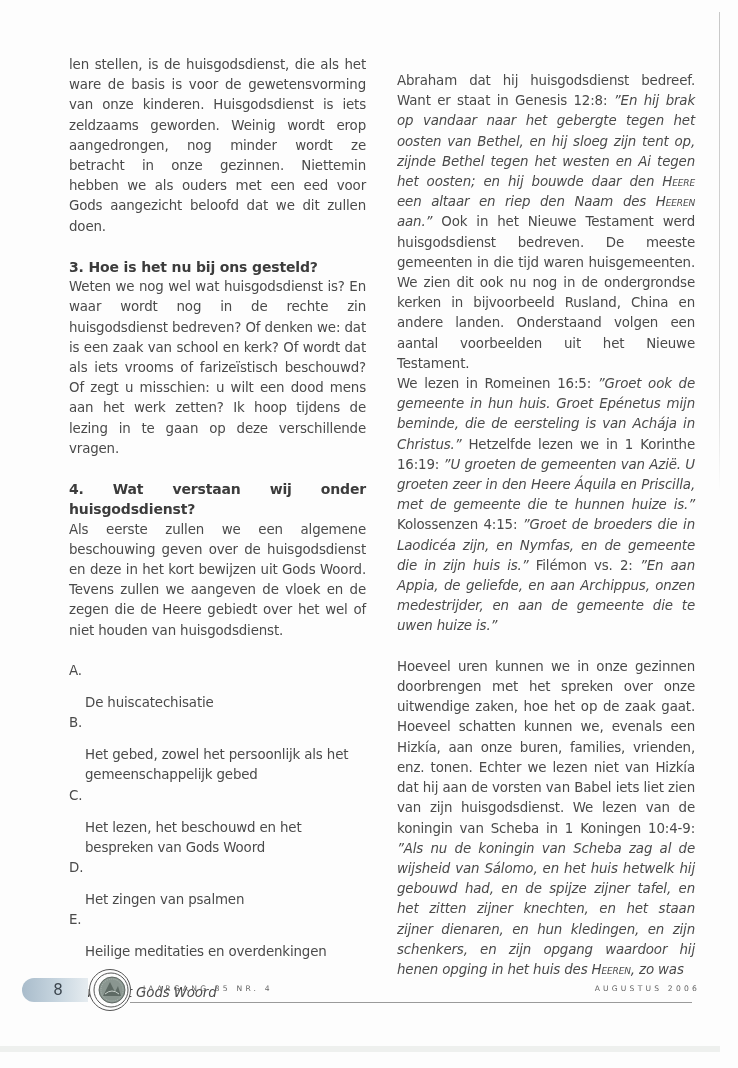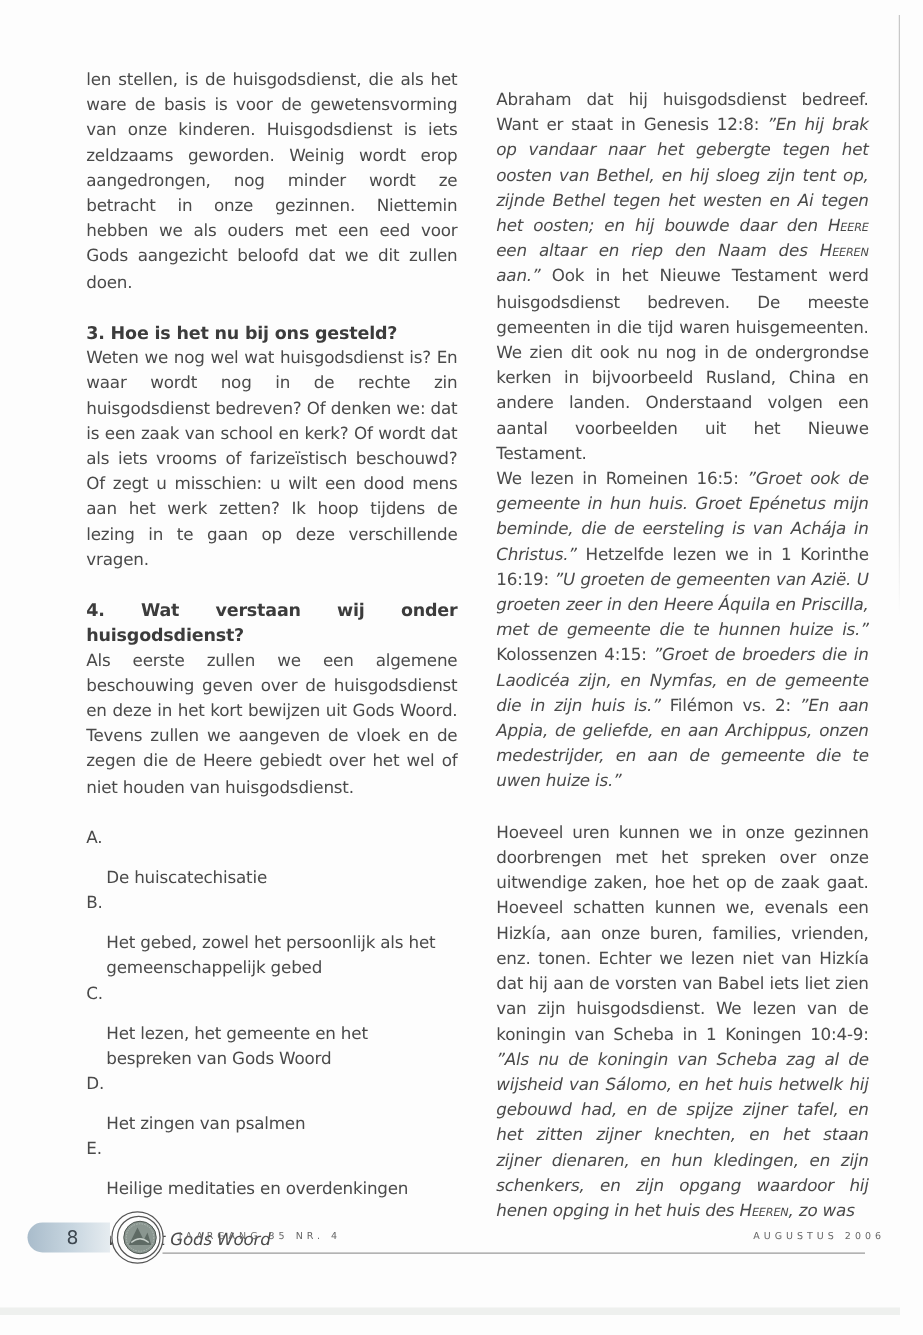--- a/index.html
+++ b/index.html
@@ -51,21 +51,21 @@
       position: absolute; left: 88px; top: 2px; width: 44px; height: 44px;
     }
     .footer-rule {
       position: absolute; left: 130px; top: 36px; width: 562px; height: 1px; background: #9a9a9a;
     }
     .journal {
       position: absolute; left: 143px; top: 18px;
       font-size: 7.6px; letter-spacing: 3.2px; color: #666;
     }
     .issue-date {
-      position: absolute; right: 30px; top: 18px;
+      position: absolute; right: 38px; top: 18px;
       font-size: 7.6px; letter-spacing: 3.2px; color: #666;
     }
   </style>
 </head>
 <body>
 
 <div class="edge-line"></div>
 <div class="bottom-band"></div>
 
 <div class="col left">
@@ -81,21 +81,21 @@
     <li>
         <span class="lbl">A.</span>
         <span class="txt">De huiscatechisatie</span>
       </li>
     <li>
         <span class="lbl">B.</span>
         <span class="txt">Het gebed, zowel het persoonlijk als het gemeenschappelijk gebed</span>
       </li>
     <li>
         <span class="lbl">C.</span>
-        <span class="txt">Het lezen, het gemeente en het bespreken van Gods Woord</span>
+        <span class="txt">Het lezen, het beschouwd en het bespreken van Gods Woord</span>
       </li>
     <li>
         <span class="lbl">D.</span>
         <span class="txt">Het zingen van psalmen</span>
       </li>
     <li>
         <span class="lbl">E.</span>
         <span class="txt">Heilige meditaties en overdenkingen</span>
       </li>
   </ul>

